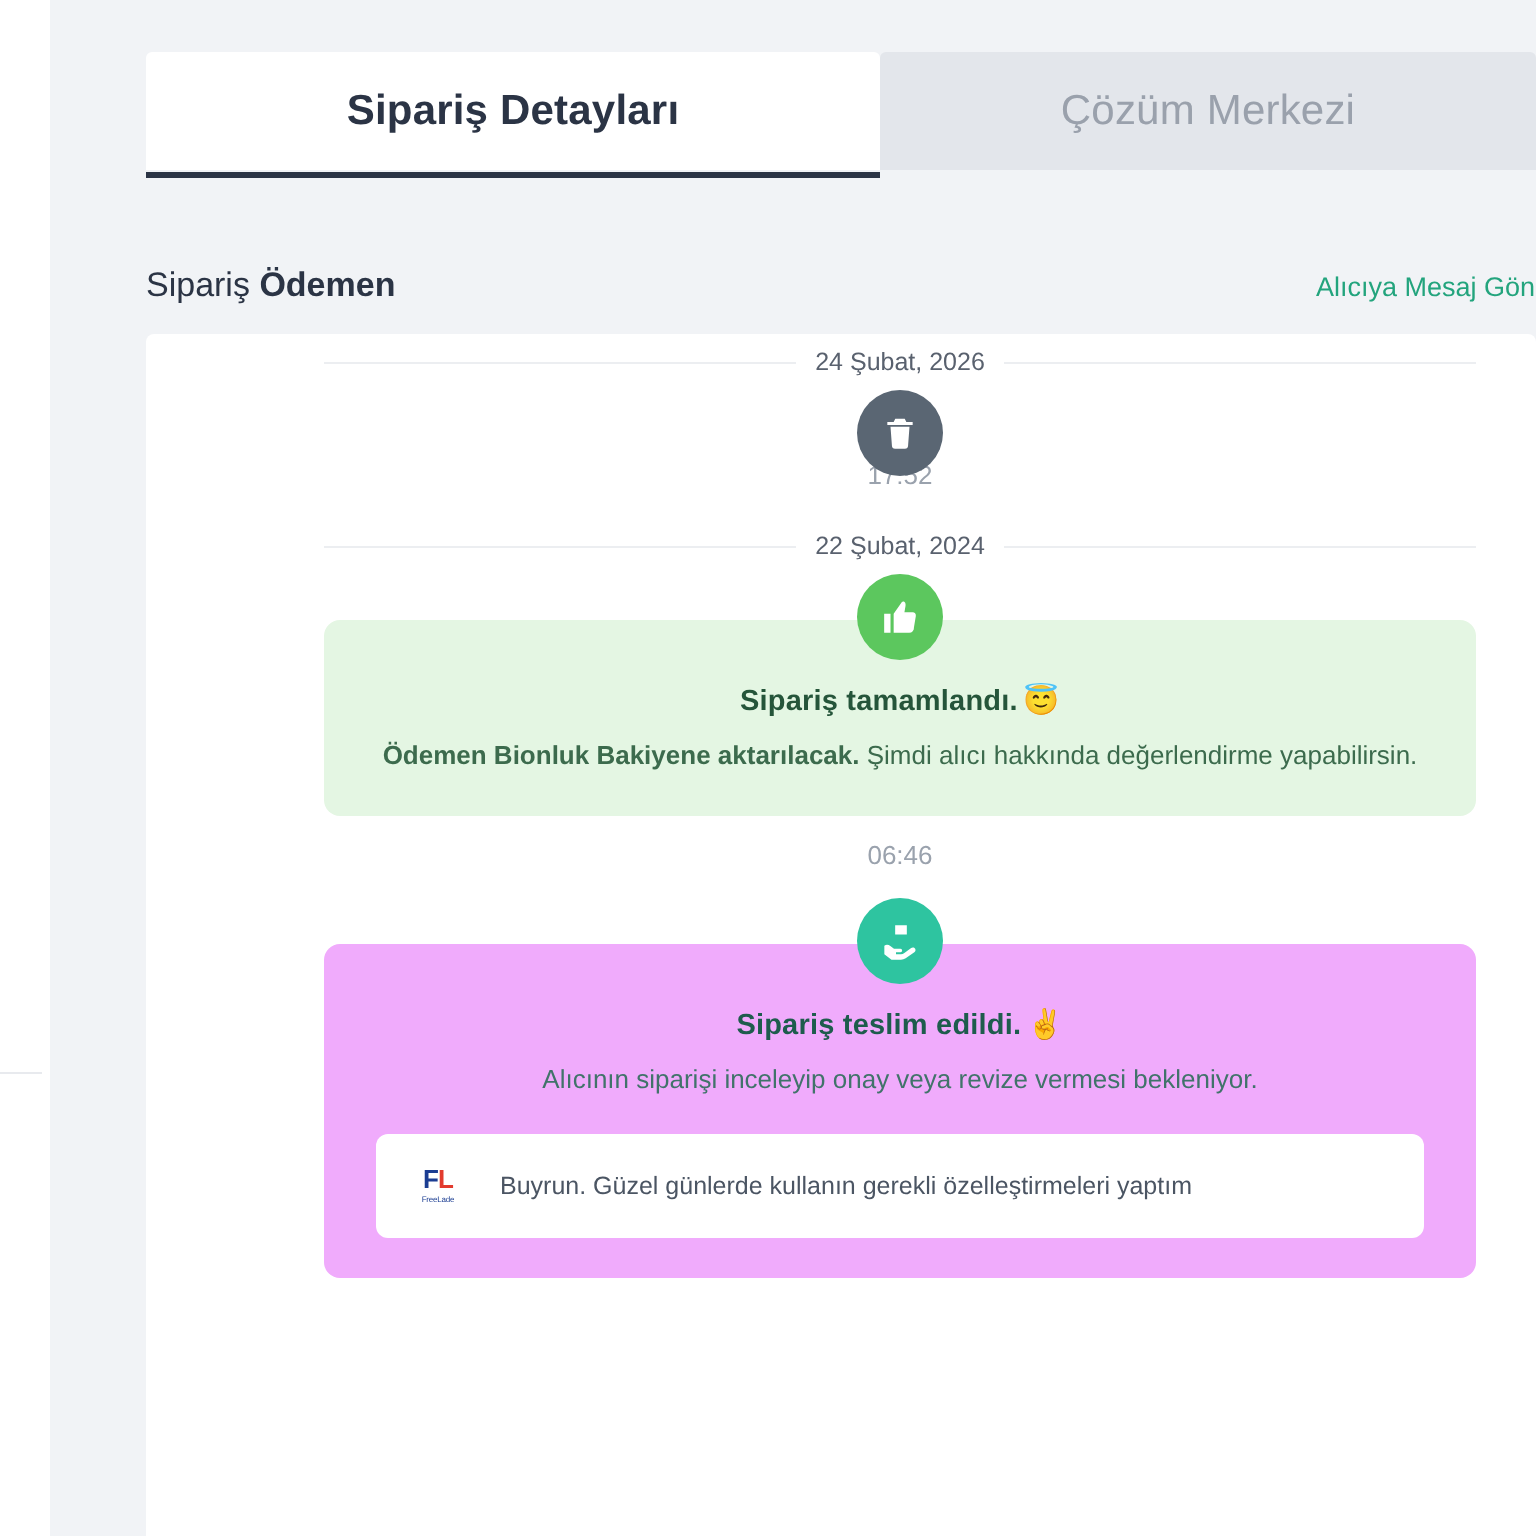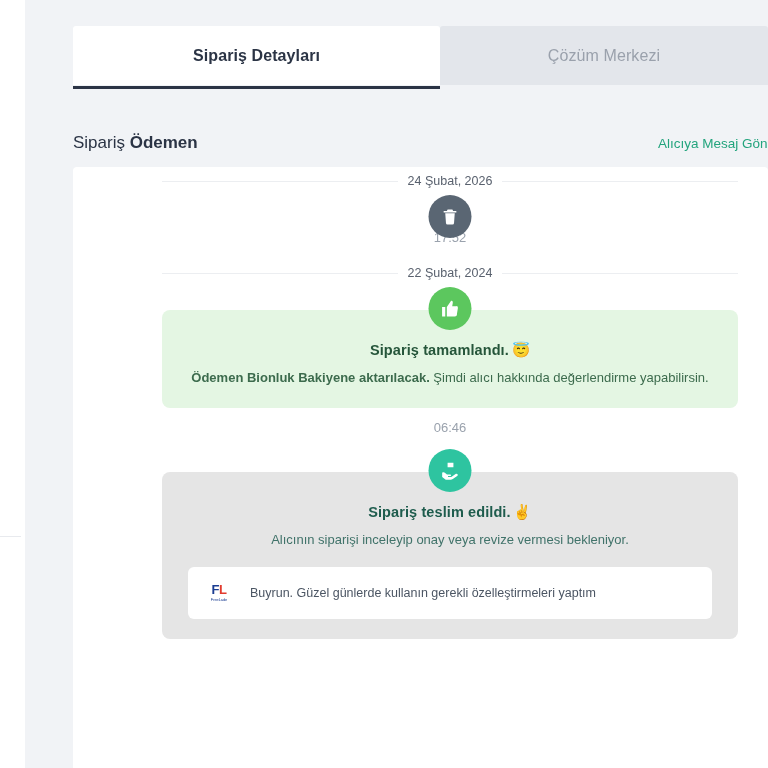--- a/index.html
+++ b/index.html
@@ -50,21 +50,21 @@
     left: 1px; top: 26px;
     width: 695px;
     height: 59px;
     display: flex;
     align-items: stretch;
   }
   .tab {
     display: flex;
     align-items: center;
     justify-content: center;
-    font-size: 16px;
+    font-size: 21px;
     letter-spacing: .1px;
     position: relative;
     cursor: pointer;
     user-select: none;
     text-align: center;
   }
   .tab-active {
     width: 367px;
     background: #ffffff;
     color: #2b3445;
@@ -212,21 +212,21 @@
   .box-grey .event-desc  { color: #5b6472; }
   .icon-grey { background: #5a6673; }
 
   
   .box-green { background: #e4f6e3; }
   .box-green .event-title { color: #25553a; }
   .box-green .event-desc  { color: #3c6b4d; }
   .icon-green { background: #5cc75e; }
 
   
-  .box-teal { background: #e5e5e5; }
+  .box-teal { background: #f0abfc; }
   .box-teal .event-title { color: #1e5c4d; }
   .box-teal .event-desc  { color: #41736a; }
   .icon-teal { background: #2ec4a0; }
 
   
   .attachment {
     margin-top: 16px;
     background: #ffffff;
     border-radius: 6px;
     height: 52px;

